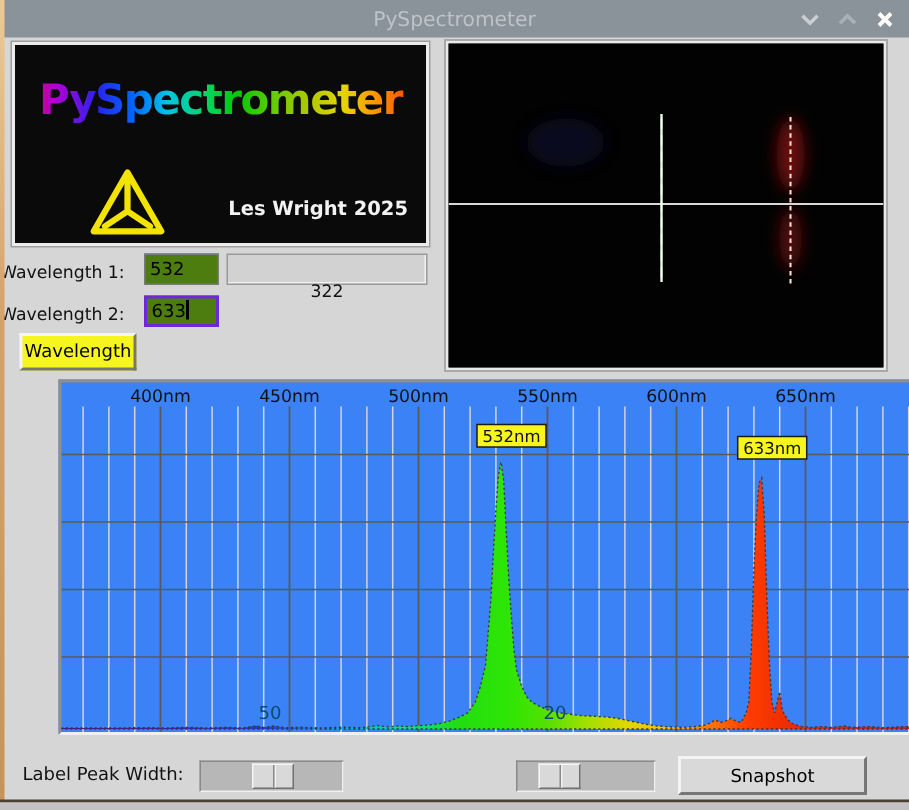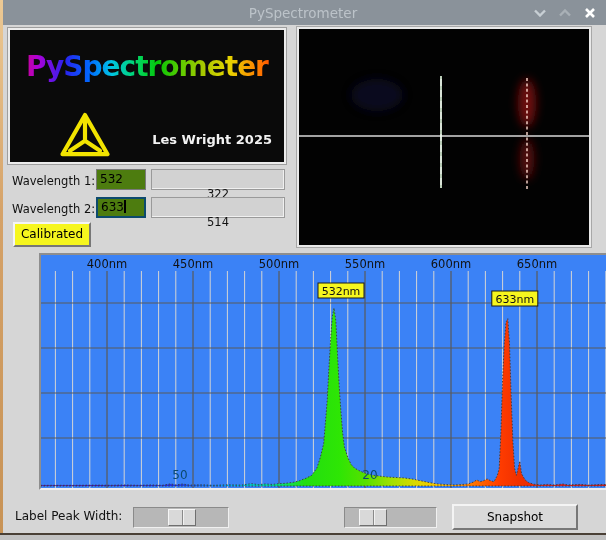--- a/index.html
+++ b/index.html
@@ -24,23 +24,23 @@
     background:linear-gradient(90deg,#e1083f 0%,#b000d8 10%,#2a22ee 20%,#0068ff 29%,#00c4e4 37%,#00d86a 46%,#06c606 54%,#63cc00 63%,#abc800 71%,#e6d400 80%,#ff8400 90%,#ff2200 100%);
     -webkit-background-clip:text; background-clip:text; color:transparent; }
   #logo-credit { position:absolute; right:12px; top:102px; font-size:13px; font-weight:bold; color:#f2f2f2; }
   #logo-triangle { position:absolute; left:50px; top:82px; width:50px; height:46px; }
 
   
   #camera-frame { position:absolute; left:297px; top:27px; width:294px; height:220px; background:#000; border:2px solid #e9e9e9; outline:1px solid #a8a8a8; }
   #camera-frame svg { display:block; }
 
   
-  .cal-label { position:absolute; left:12px; font-size:11.5px; color:#111;text-align:center; }
+  .cal-label { position:absolute; left:0; font-size:11.5px; color:#111;text-align:center; }
   .entry { position:absolute; left:96px; width:50px; height:21px; background:#4d7c0f; border:1px solid #7a7a7a; font-size:12px; font-family:"DejaVu Sans",sans-serif; padding:2px 0 0 3px; color:#000; }
-  .entry.focused { border:2px solid #0c4a6e; padding-top:1px; }
+  .entry.focused { border:2px solid #6d28d9; padding-top:1px; }
   .caret { display:inline-block; width:1.5px; height:13px; background:#000; vertical-align:-2px; margin-left:0.5px; }
   .readout { position:absolute; left:151px; width:134px; height:21px; background:#d2d2d2; border:1px solid #9a9a9a; box-shadow:inset -1px -1px 0 #f0f0f0; text-align:center; font-size:11.5px; color:#111; padding-top:17px; }
 
   .btn { position:absolute; background:#d9d9d9; border:2px solid; border-color:#f4f4f4 #777 #777 #f4f4f4; font-size:12px; font-family:"DejaVu Sans",sans-serif; color:#000; text-align:center; cursor:default; }
   #calibrated-btn { left:13px; top:222px; width:78px; height:25px; padding-top:3px; }
   #clear-btn { left:187px; top:221px; width:54px; height:25px; padding-top:3px; }
   #snapshot-btn { left:452px; top:504px; width:126px; height:26px; padding-top:4px; }
 
   
   #graph-frame { position:absolute; left:8px; top:253px; width:590px; height:237px; background:#3b82f6; border:2px solid; border-color:#8e8e8e #efefef #efefef #8e8e8e;margin-left:31px; }
@@ -110,23 +110,22 @@
       <line x1="228" y1="49" x2="228" y2="161" stroke="#ffddd2" stroke-width="1.4" stroke-dasharray="3 2.4"></line>
     </svg>
   </div>
 
   <span class="cal-label" style="top:174px">Wavelength 1:</span>
   <div class="entry" style="top:169px"><span>532</span></div>
   <div class="readout" style="top:169px">322</div>
 
   <span class="cal-label" style="top:202px">Wavelength 2:</span>
   <div class="entry focused" style="top:197px"><span>633</span><span class="caret"></span></div>
-  <div class="readout" style="top:197px">514</div>
-
-  <div class="btn" id="calibrated-btn" style="background: rgb(246, 246, 30);">Calibrated</div>
+
+  <div class="btn" id="calibrated-btn" style="background: rgb(246, 246, 30);">Wavelength</div>
 
   <div id="graph-frame">
     <svg id="spectrum-svg" width="586" height="233" viewBox="0 0 586 233">
         <defs>
           <linearGradient id="specGrad" x1="0" y1="0" x2="586" y2="0" gradientUnits="userSpaceOnUse">
             <stop offset="-0.5%" stop-color="#5500bb"></stop>
             <stop offset="23.0%" stop-color="#2233ee"></stop>
             <stop offset="31.8%" stop-color="#00aaff"></stop>
             <stop offset="39.1%" stop-color="#00dd99"></stop>
             <stop offset="45.0%" stop-color="#22dd11"></stop>

